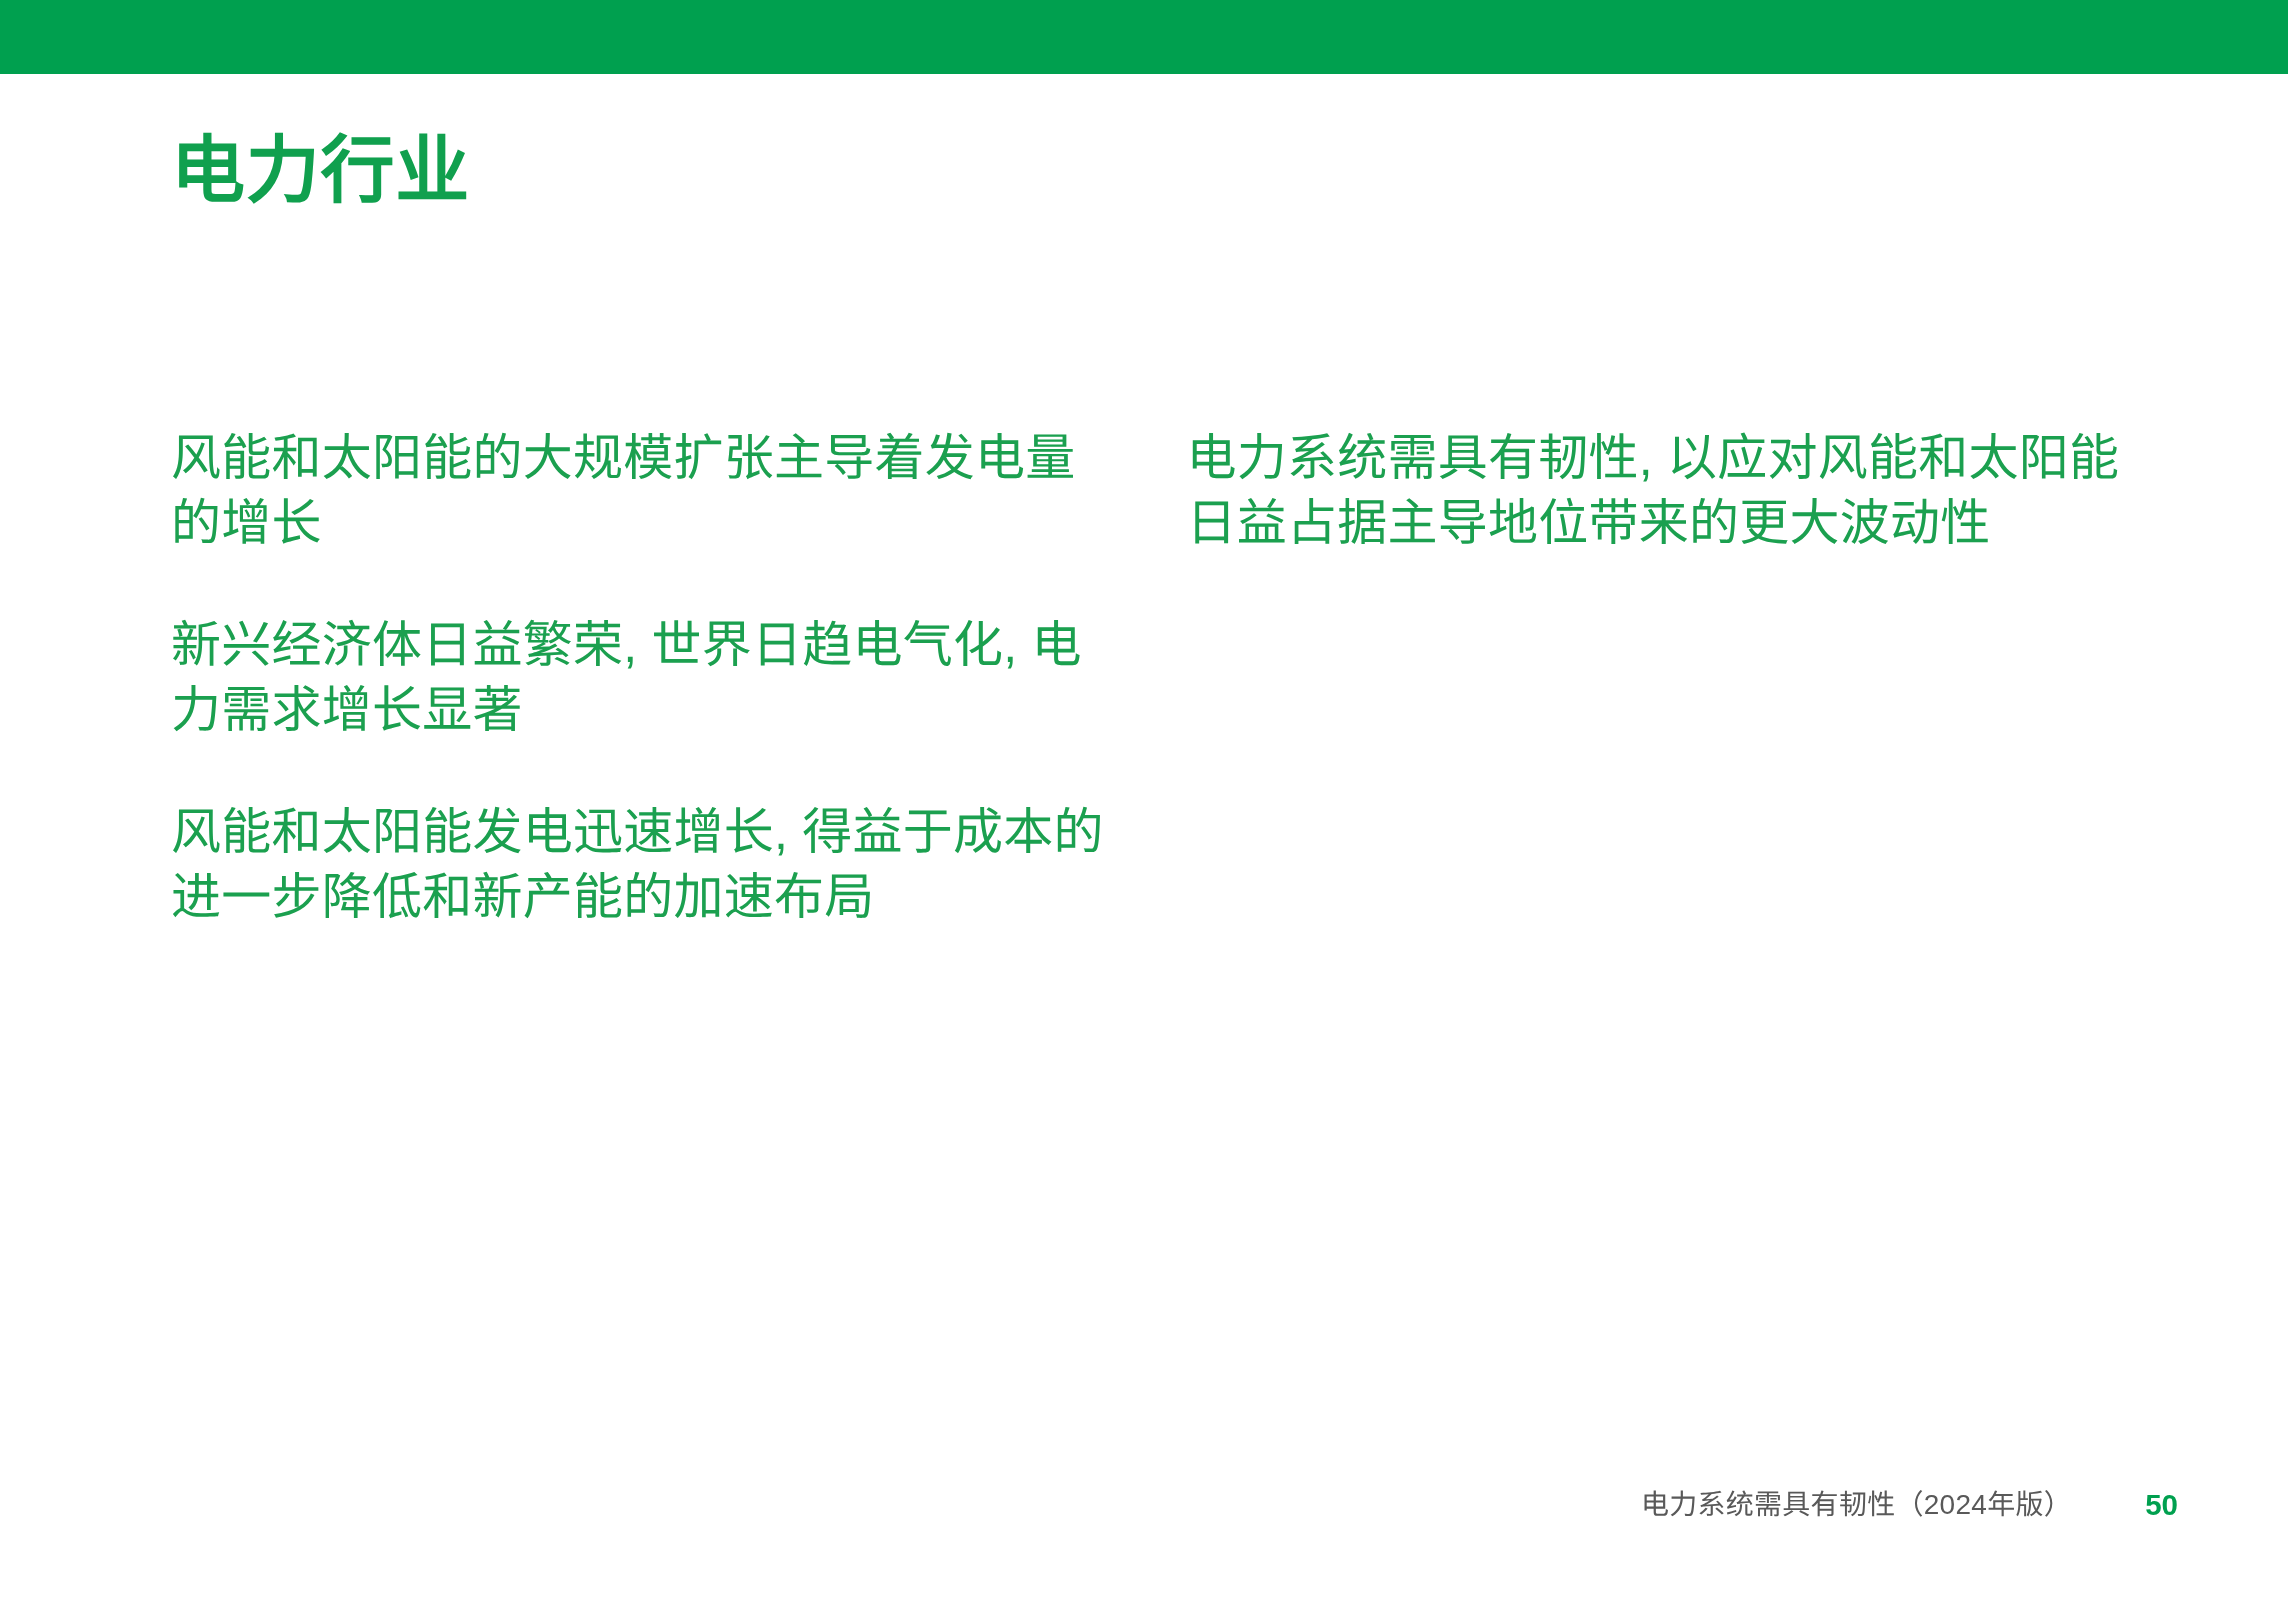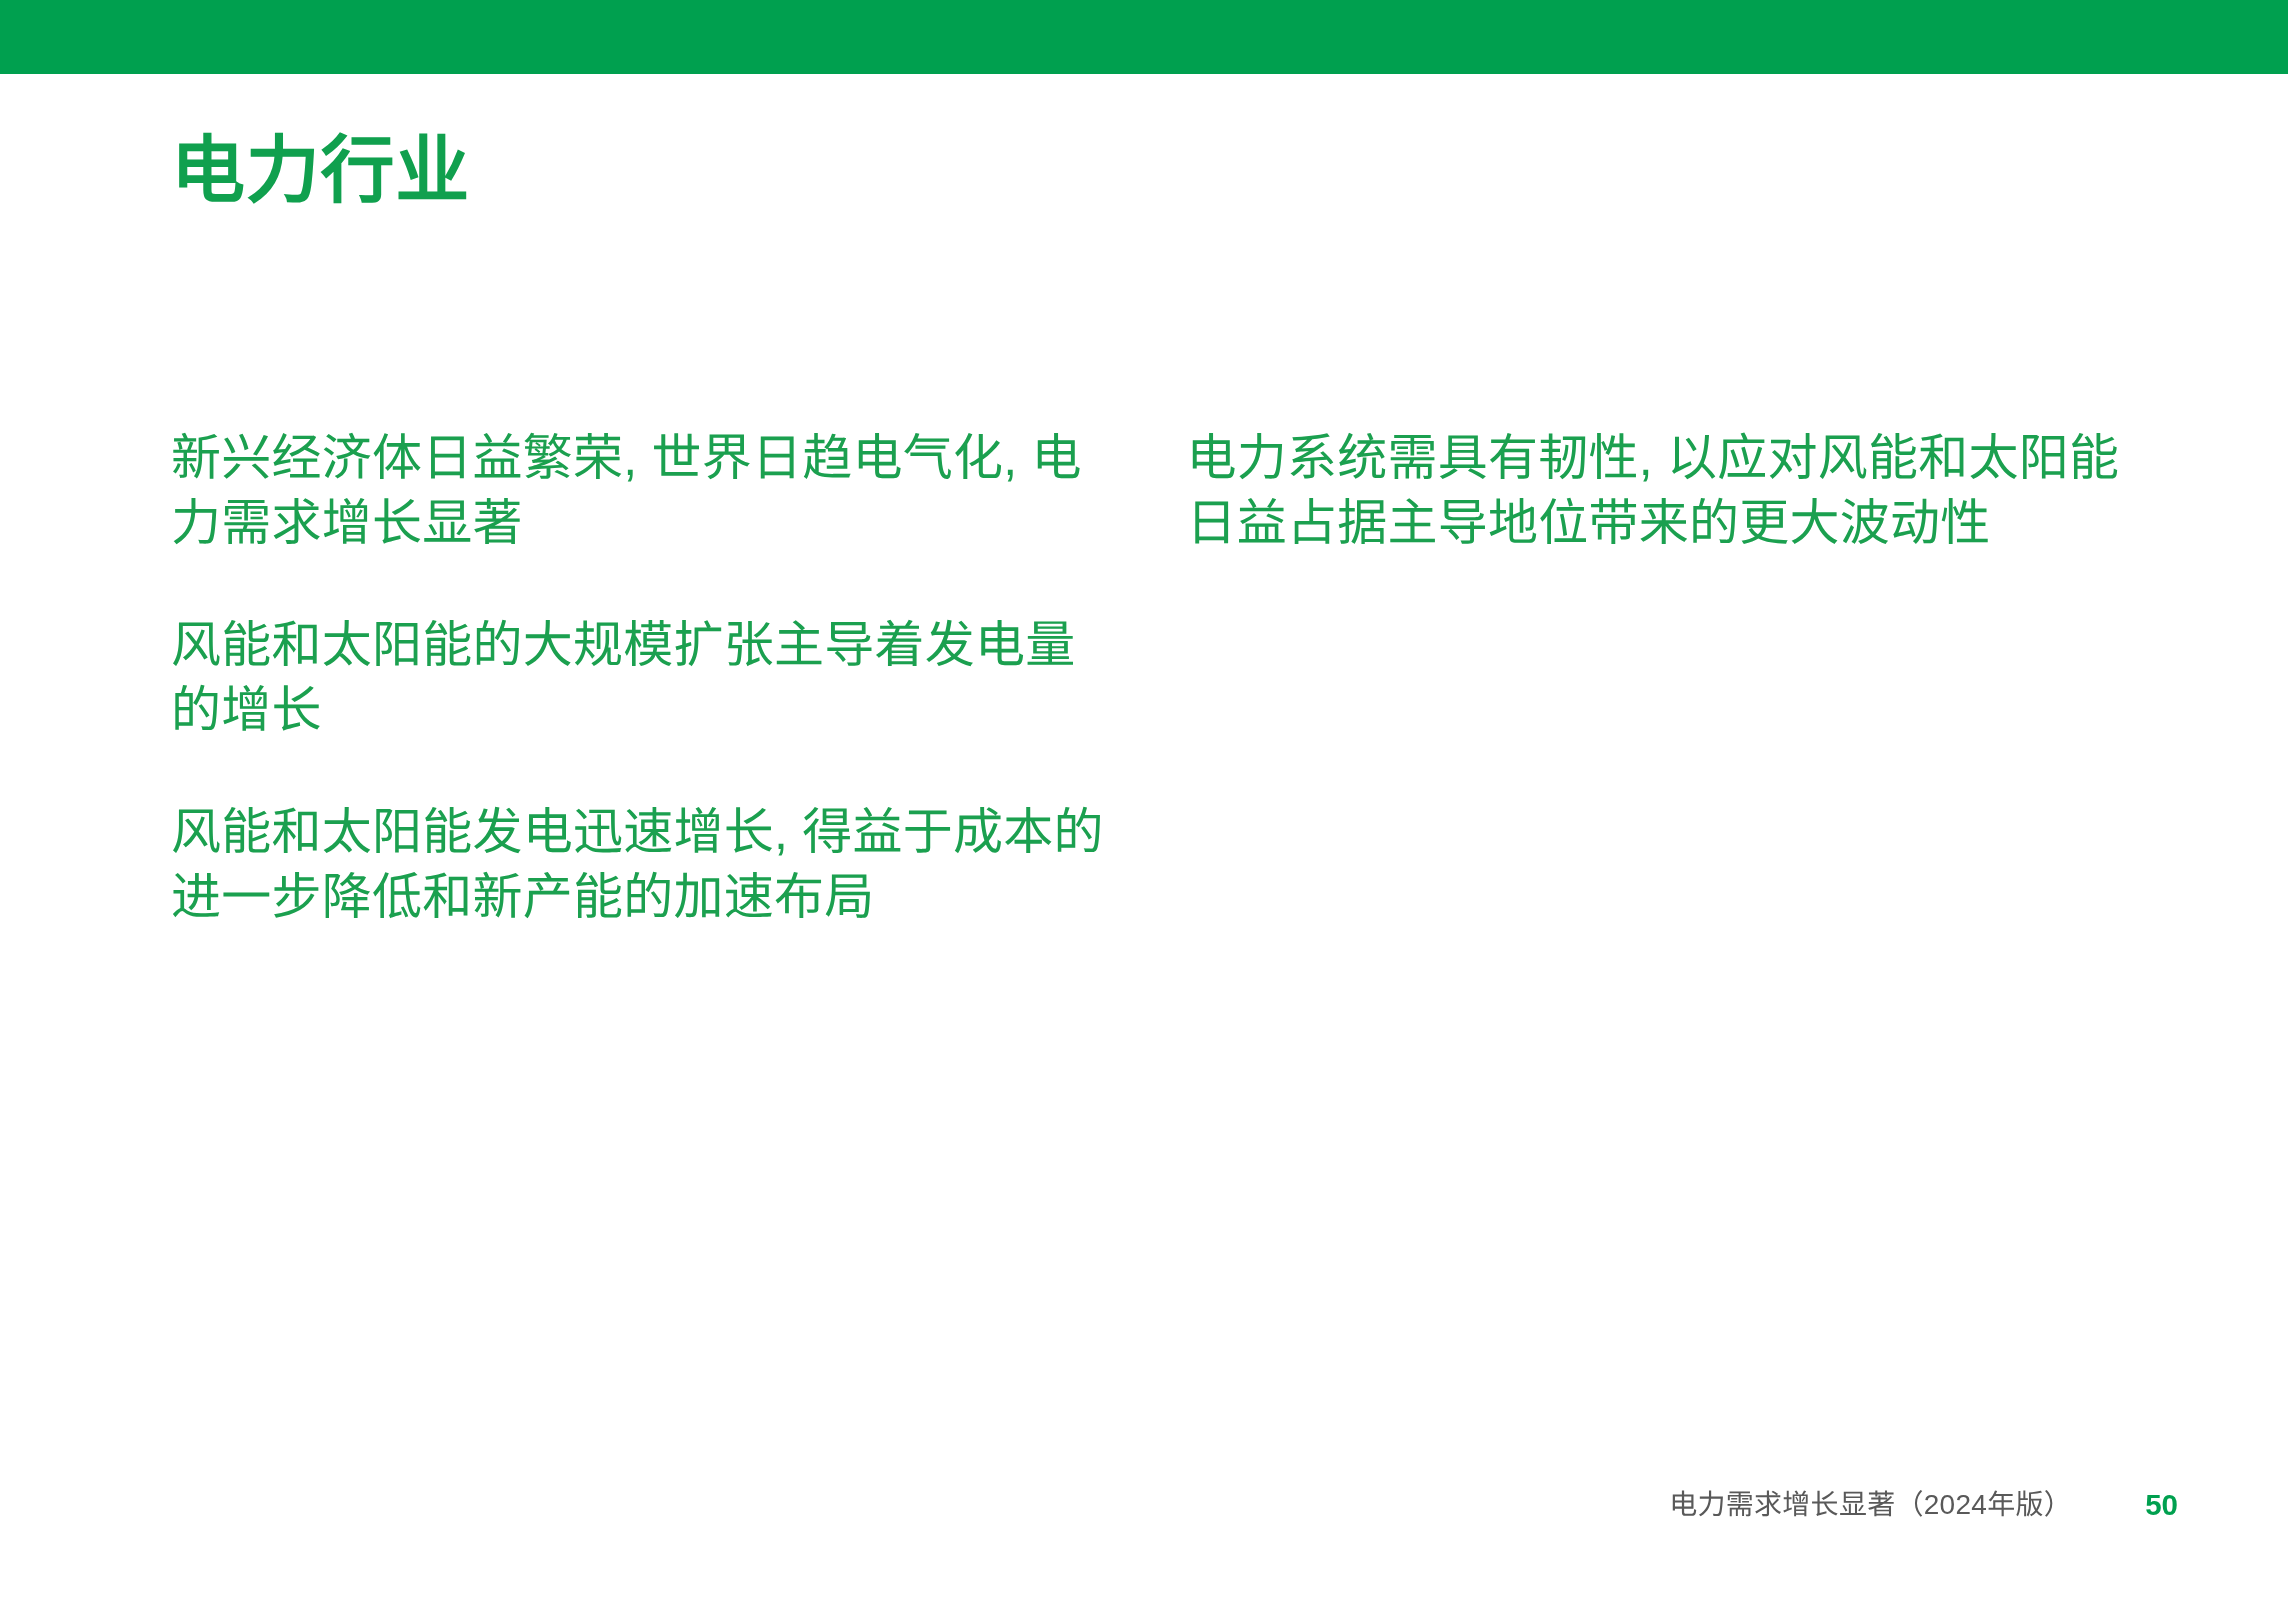--- a/index.html
+++ b/index.html
@@ -113,30 +113,30 @@
 
 <div id="slide">
 
   <div class="top-band"></div>
 
   <div class="slide-title">电力行业</div>
 
   <div class="body-area">
 
     <div class="column column-left">
+      <p class="bullet">风能和太阳能的大规模扩张主导着发电量的增长</p>
       <p class="bullet">新兴经济体日益繁荣, 世界日趋电气化, 电力需求增长显著</p>
-      <p class="bullet">风能和太阳能的大规模扩张主导着发电量的增长</p>
       <p class="bullet">风能和太阳能发电迅速增长, 得益于成本的进一步降低和新产能的加速布局</p>
     </div>
 
     <div class="column column-right">
       <p class="bullet">电力系统需具有韧性, 以应对风能和太阳能日益占据主导地位带来的更大波动性</p>
     </div>
 
   </div>
 
   <div class="footer">
-    <div class="footer-source">电力需求增长显著（2024年版）</div>
+    <div class="footer-source">电力系统需具有韧性（2024年版）</div>
     <div class="footer-pageno">50</div>
   </div>
 
 </div>
 
 
 </body></html>

